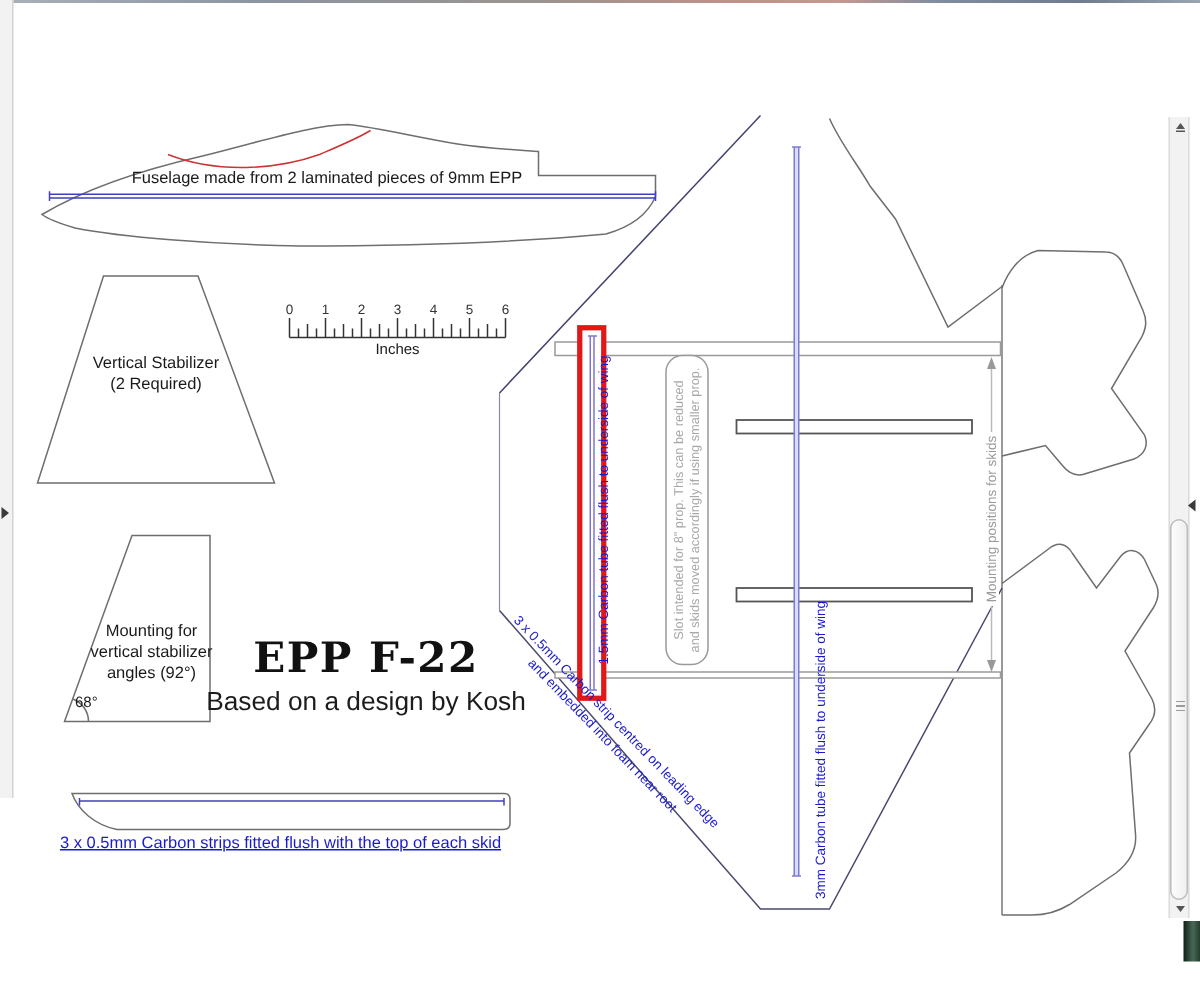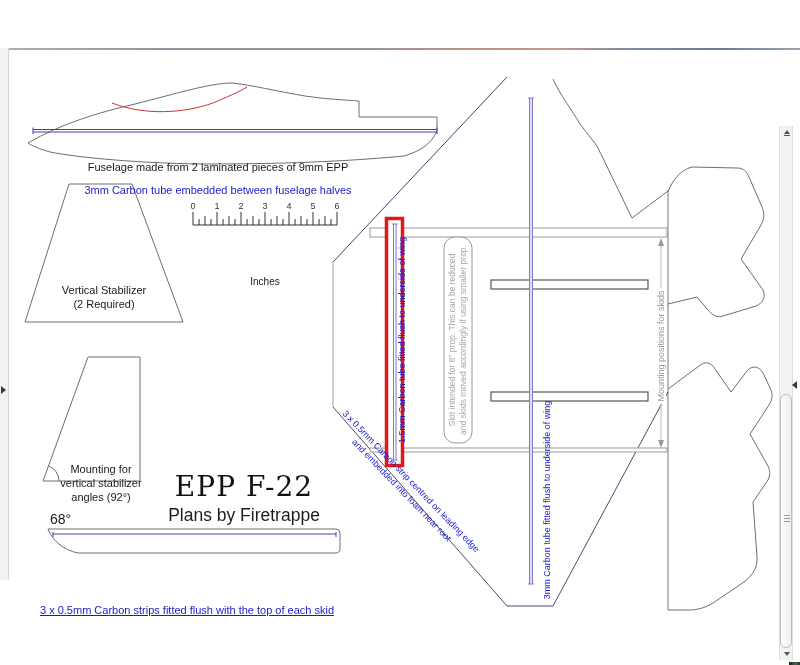--- a/index.html
+++ b/index.html
@@ -1,20 +1,20 @@
 <!DOCTYPE html>
 <html><head>
 <meta charset="utf-8">
 <style>
   html,body{margin:0;padding:0;background:#fff;}
   #screen{position:relative;width:800px;height:665px;background:#ffffff;overflow:hidden;
           font-family:"Liberation Sans", sans-serif;color:#1a1a1a;}
   svg{position:absolute;left:0;top:0;}
   svg text{font-family:"Liberation Sans", sans-serif;}
-  .abs{position:absolute;margin-top:48px;}
+  .abs{position:absolute;}
   .ctr{text-align:center;}
   .blue{color:#1a1acc;}
   .note{font-size:11px;line-height:13px;white-space:nowrap;}
   .note2{font-size:11px;line-height:14px;}
   
   .topbar{left:0;top:0;width:800px;height:2px;
     background:linear-gradient(90deg,#aab0b8 0%,#8c949f 22%,#9a948f 45%,#c29189 62%,#c59890 70%,#7f8da0 78%,#6f7c8d 90%,#9aa5b1 100%);}
   
   .left-strip{left:0;top:78;width:8px;height:532px;background:#f2f2f2;border-right:1px solid #d5d5d5;}
   .tri{width:0;height:0;}
@@ -25,23 +25,23 @@
   .sb-up{left:784px;top:82px;border-left:3px solid transparent;border-right:3px solid transparent;border-bottom:4px solid #555;}
   .sb-upbase{left:784px;top:87px;width:6px;height:1px;background:#555;}
   .sb-thumb{left:780px;top:346px;width:12px;height:254px;background:linear-gradient(90deg,#fdfdfd,#efefef);border:1px solid #bdbdbd;border-radius:6px;box-sizing:border-box;}
   .sb-grip{left:784px;top:467px;width:6px;height:8px;background:repeating-linear-gradient(180deg,#9a9a9a 0 1px,transparent 1px 3px);}
   .sb-down{left:784px;top:604px;border-left:3px solid transparent;border-right:3px solid transparent;border-top:4px solid #555;}
   .teal-corner{left:789px;top:614px;width:11px;height:27px;
     background:linear-gradient(90deg,#101f18 0%,#3c5a49 45%,#486653 60%,#243b2e 100%);}
   .vstab-label{left:29px;top:235px;width:150px;}
   .inches{left:215px;top:228px;width:100px;font-size:10px;text-align:center;}
   .template-label{left:31px;top:414px;width:140px;}
-  .angle-label{left:50px;top:463px;font-size:14px;}
+  .angle-label{left:50px;top:463px;font-size:10px;}
   .main-title{left:94px;top:422px;width:300px;font-family:"DejaVu Serif","Liberation Serif",serif;
-    font-size:28px;font-weight:400;letter-spacing:1px;color:#111;}
+    font-size:28px;font-weight:700;letter-spacing:1px;color:#111;}
   .credits{left:94px;top:456px;width:300px;font-size:17.5px;line-height:22px;color:#1c1c1c;}
   .skid-label{left:50px;top:539px;width:300px;}
   .skid-note{left:37px;top:556px;width:300px;text-decoration:underline;}
   
   .rot{position:absolute;white-space:nowrap;text-align:center;}
   .rot90{transform:rotate(-90deg);}
   .t-tube15{left:292px;top:335px;width:220px;font-size:9px;}
   .t-tube3{left:427px;top:495px;width:240px;font-size:9px;}
   .t-prop{left:348px;top:329px;width:220px;font-size:8.5px;line-height:11px;color:#a8a8a8;}
   .t-mount{left:556px;top:341px;width:210px;font-size:9px;color:#9a9a9a;}
@@ -164,39 +164,38 @@
         <rect x="386.5" y="218.5" width="16" height="247" fill="#ffffff" stroke="#e01818" stroke-width="3.5"></rect>
         <line x1="393.5" y1="224" x2="393.5" y2="460" stroke="#8273cf" stroke-width="1"></line>
         <line x1="396" y1="224" x2="396" y2="460" stroke="#8273cf" stroke-width="1"></line>
         <line x1="392" y1="224" x2="398" y2="224" stroke="#8273cf" stroke-width="1"></line>
         <line x1="392" y1="460" x2="398" y2="460" stroke="#8273cf" stroke-width="1"></line>
       </g>
     </g>
   </svg>
 
   <div class="abs ctr note" style="left:68px;top:113px;width:300px;">Fuselage made from 2 laminated pieces of 9mm EPP</div>
-  <div class="abs ctr note blue" style="left:68px;top:136px;width:300px;">3mm Carbon tube embedded between fuselage halves</div>
 
   <div class="abs ctr note2 vstab-label">
     <div>Vertical Stabilizer</div>
     <div>(2 Required)</div>
   </div>
 
   <div class="abs ctr inches">Inches</div>
 
   <div class="abs ctr note2 template-label">
     <div>Mounting for</div>
     <div>vertical stabilizer</div>
     <div>angles (92°)</div>
   </div>
   <div class="abs angle-label">68°</div>
 
   <div class="abs ctr main-title">EPP F-22</div>
   <div class="abs ctr credits">
-    <div>Plans by Firetrappe</div>
+    <div>Based on a design by Kosh</div>
   </div>
 
   <div class="abs ctr note blue skid-note">3 x 0.5mm Carbon strips fitted flush with the top of each skid</div>
 
   <div class="rot rot90 t-tube15 blue">1.5mm Carbon tube fitted flush to underside of wing</div>
   <div class="rot rot90 t-tube3 blue">3mm Carbon tube fitted flush to underside of wing</div>
   <div class="rot rot90 t-prop">
     <div>Slot intended for 8" prop. This can be reduced</div>
     <div>and skids moved accordingly if using smaller prop.</div>
   </div>

